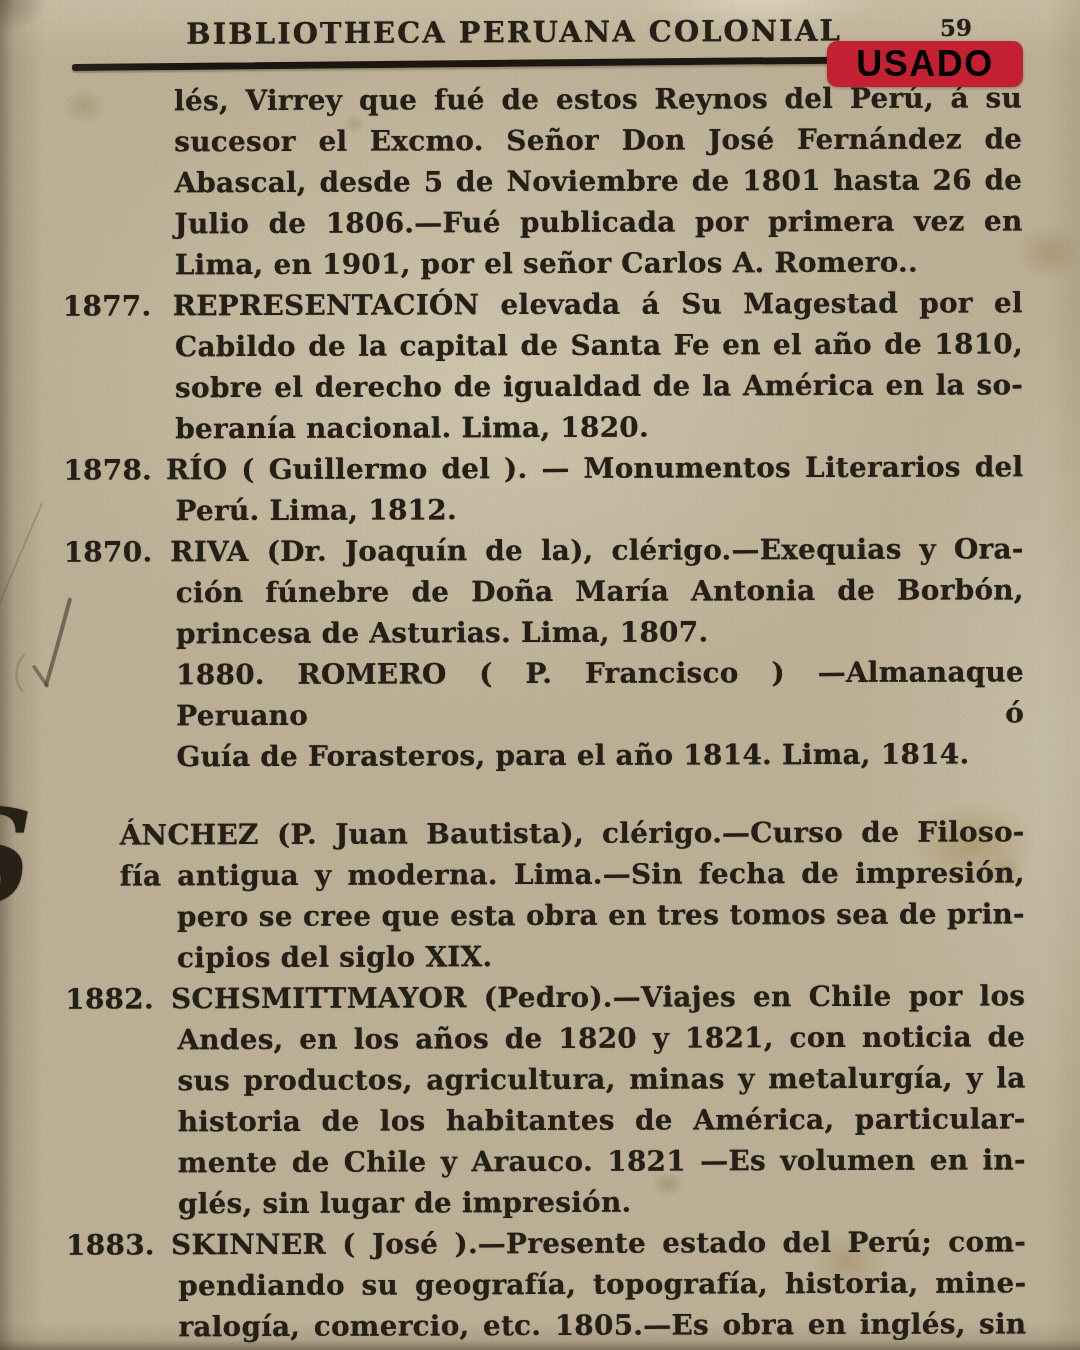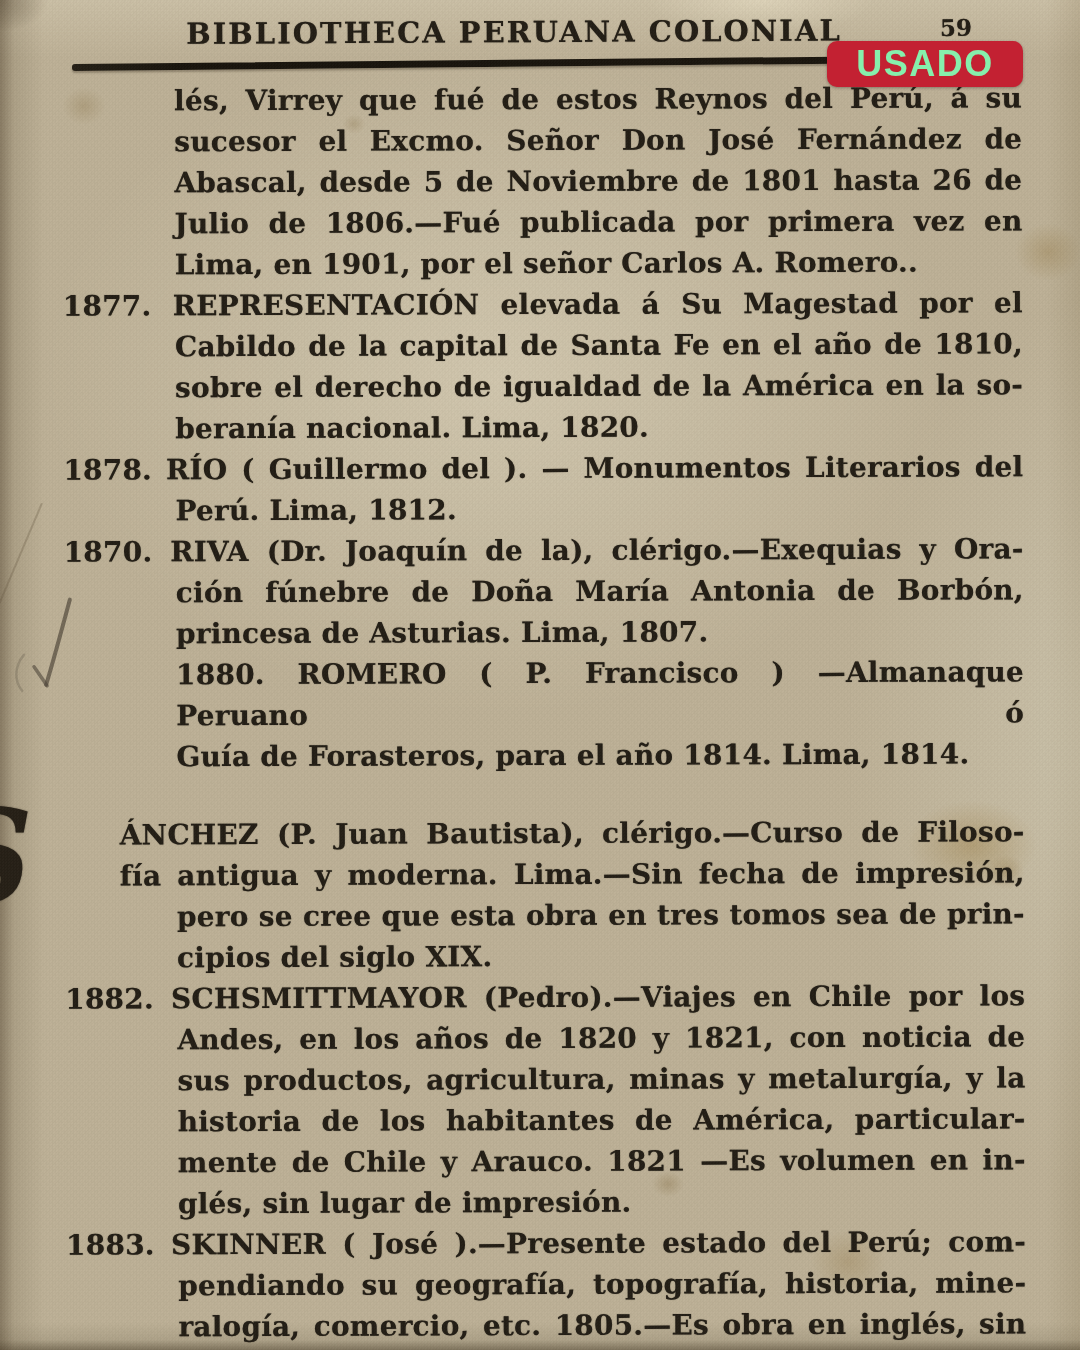--- a/index.html
+++ b/index.html
@@ -151,15 +151,15 @@
       <span class="ln">pendiando su geografía,  topografía,  historia,  mine-</span>
       <span class="ln">ralogía, comercio, etc.  1805.—Es obra en inglés, sin</span>
       <span class="ln">lugar de impresión.</span>
     </p>
 
   </main>
 
   <div class="scratch"></div>
   <div class="noise"></div>
 
-  <div class="badge" style="background:#c32132;color:#86efac;">USADO</div>
+  <div class="badge" style="background:#c32132;color:#000000;">USADO</div>
 
 </div>
 
 </body></html>

